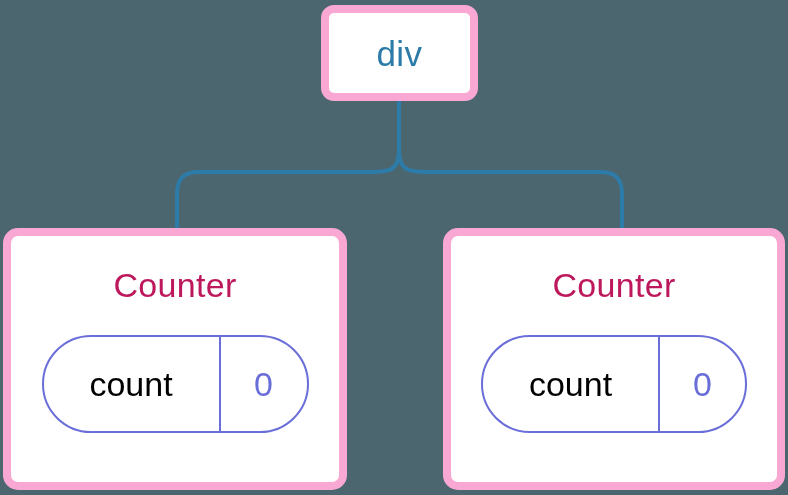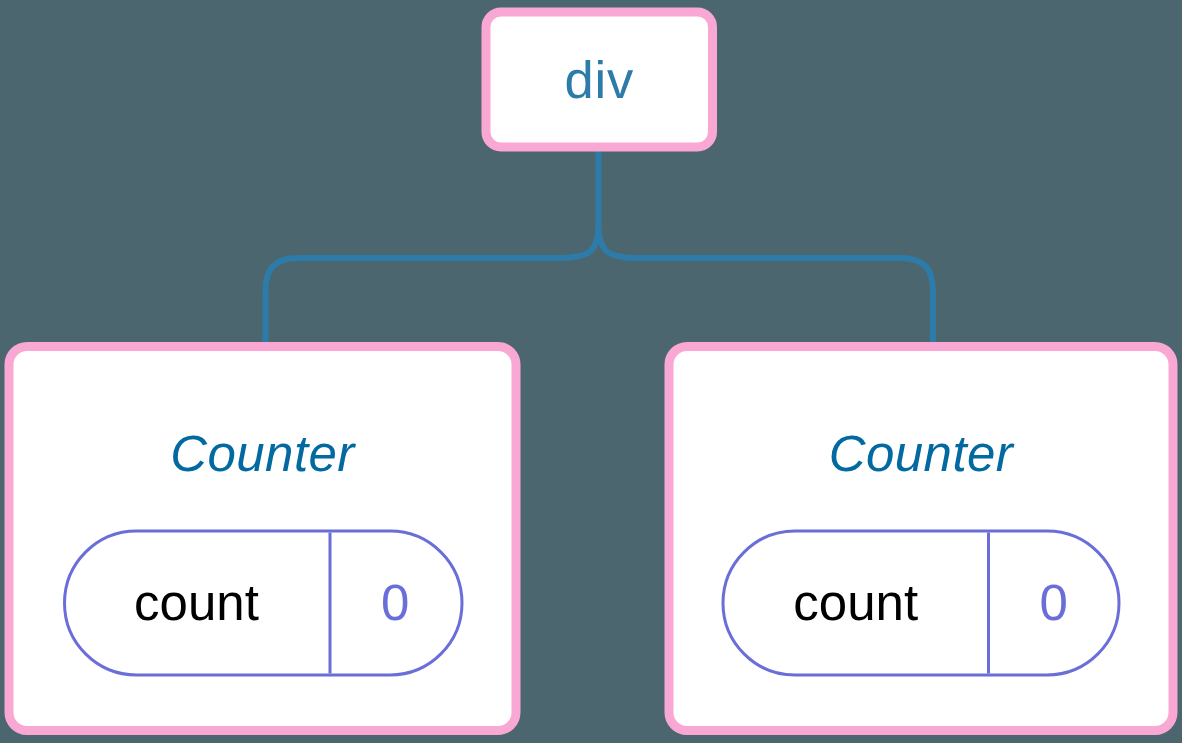--- a/index.html
+++ b/index.html
@@ -28,21 +28,21 @@
     top: 0;
     width: 788px;
     height: 495px;
     z-index: 1;
   }
 
   
   .node {
     position: absolute;
     background: #ffffff;
-    border: 6px solid #f9a8d4;
+    border: 8px solid #f9a8d4;
     box-sizing: border-box;
     z-index: 2;
   }
 
   
   #node-root {
     left: 321px;
     top: 5px;
     width: 157px;
     height: 96px;
@@ -70,27 +70,26 @@
   }
   #node-counter-0 {
     left: 3px;
     width: 344px;
   }
   #node-counter-1 {
     left: 443px;
     width: 342px;
   }
   .card-title {
-    color: #0369a1;
+    color: #be185d;
     font-size: 34px;
     font-weight: 400;
     letter-spacing: 0.3px;
     line-height: 1;
-    margin-top: 52px;
-    font-style: italic;
+    margin-top: 32px;
   }
 
   
   .state-pill {
     margin-top: 33px;
     height: 98px;
     border: 2px solid #6a6ed8;
     border-radius: 49px;
     box-sizing: border-box;
     display: flex;

